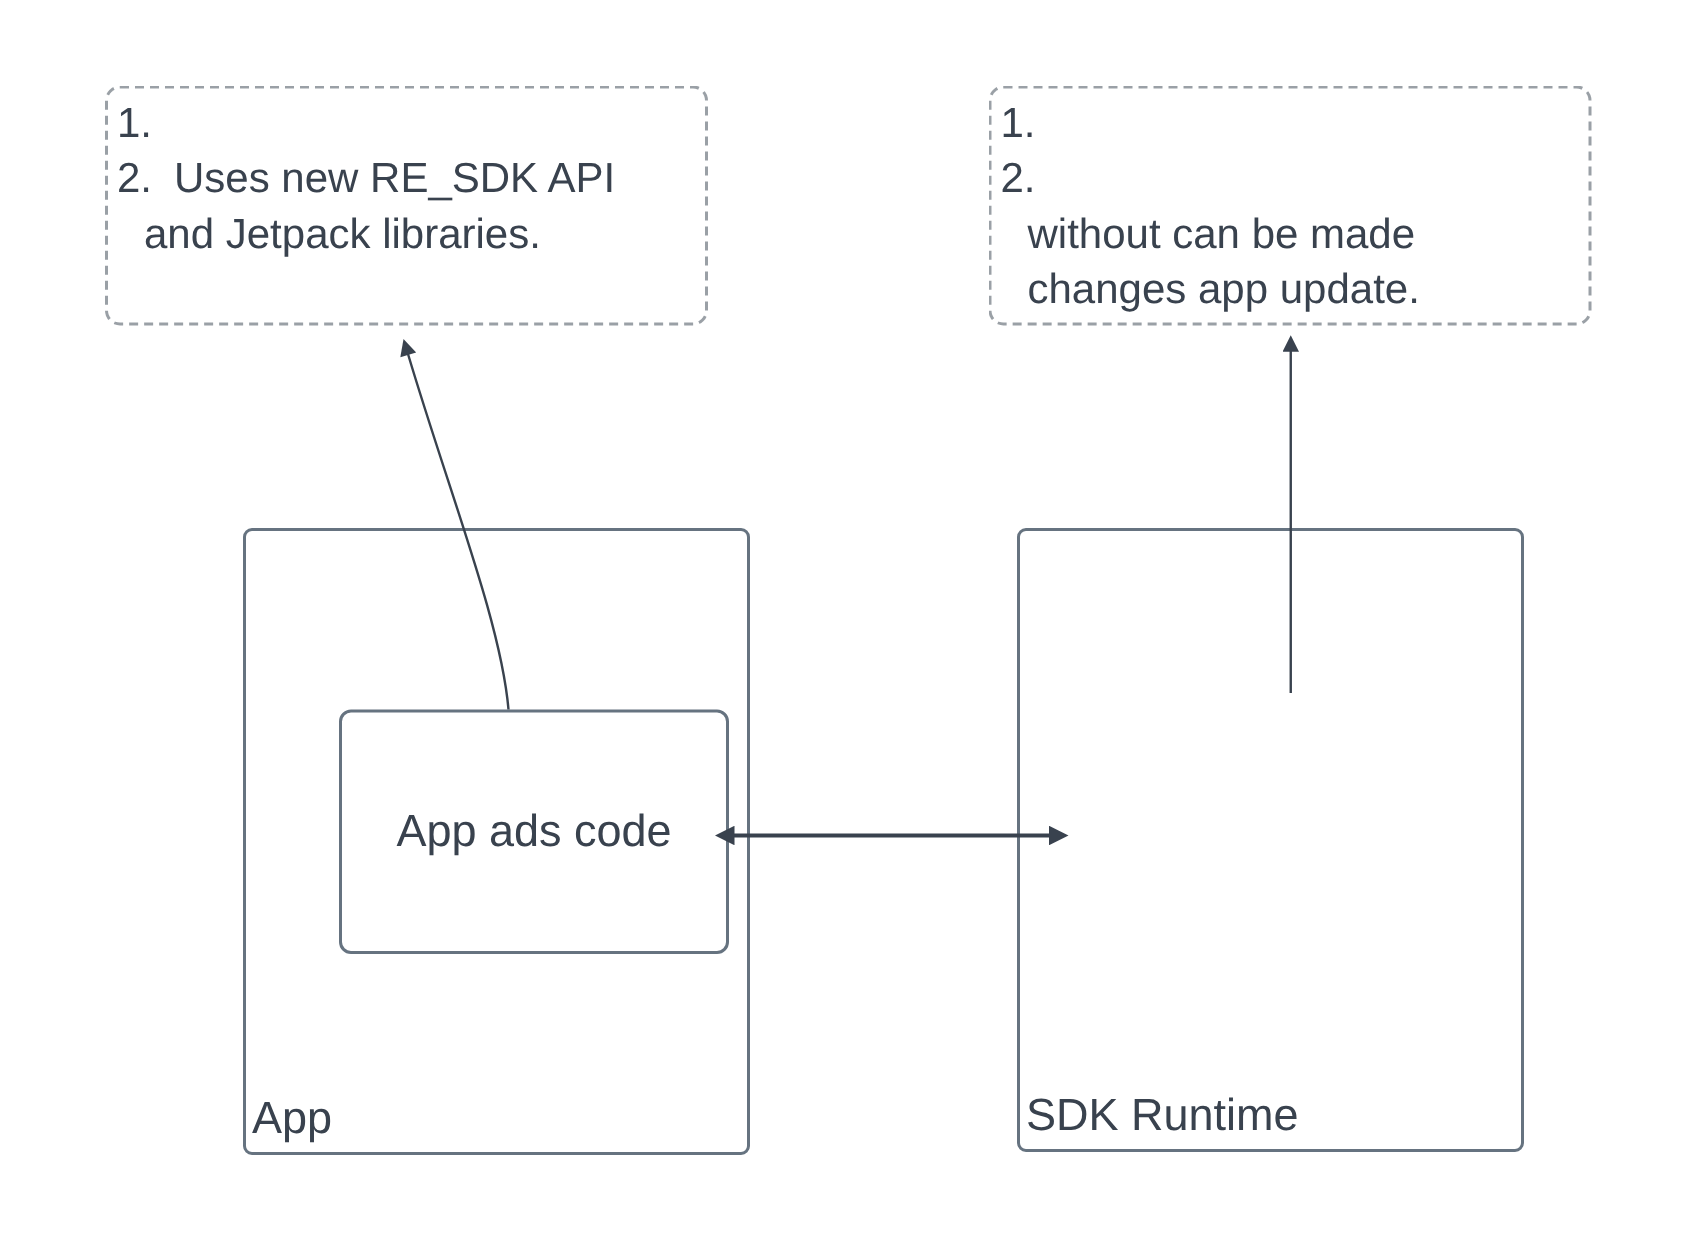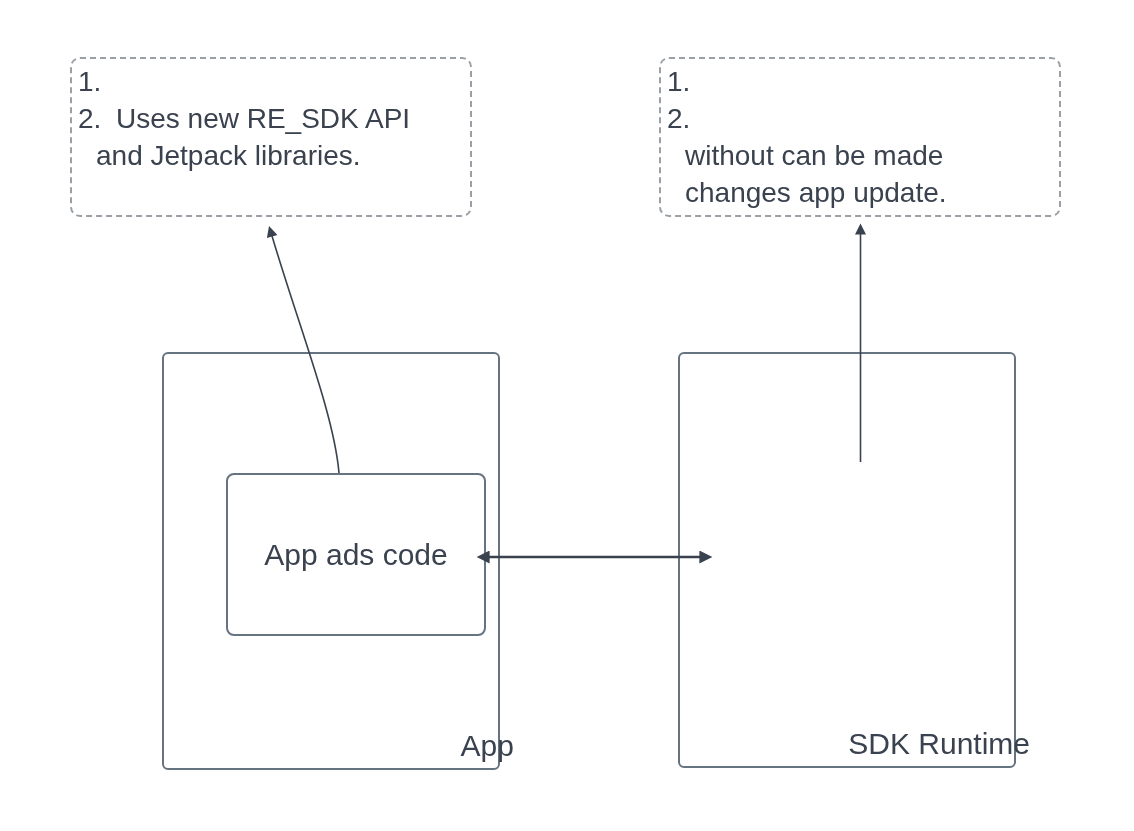--- a/index.html
+++ b/index.html
@@ -47,24 +47,24 @@
   .container-box {
     position: absolute;
     border: 2px solid var(--box-border);
     border-radius: 6px;
     background: var(--background);
   }
   .app-box { left: 162px; top: 352px; width: 338px; height: 418px; }
   .sdk-box { left: 678px; top: 352px; width: 338px; height: 416px; }
   .box-label {
     position: absolute;
-    left: 16px;
+    left: 4px;
     bottom: 4px;
     width: 100%;
-    text-align: right;
+    text-align: left;
     font-size: 30px;
     line-height: 36px;
   }
 
   
   .inner-box {
     position: absolute;
     border: 2px solid var(--box-border);
     border-radius: 8px;
     background: var(--background);

